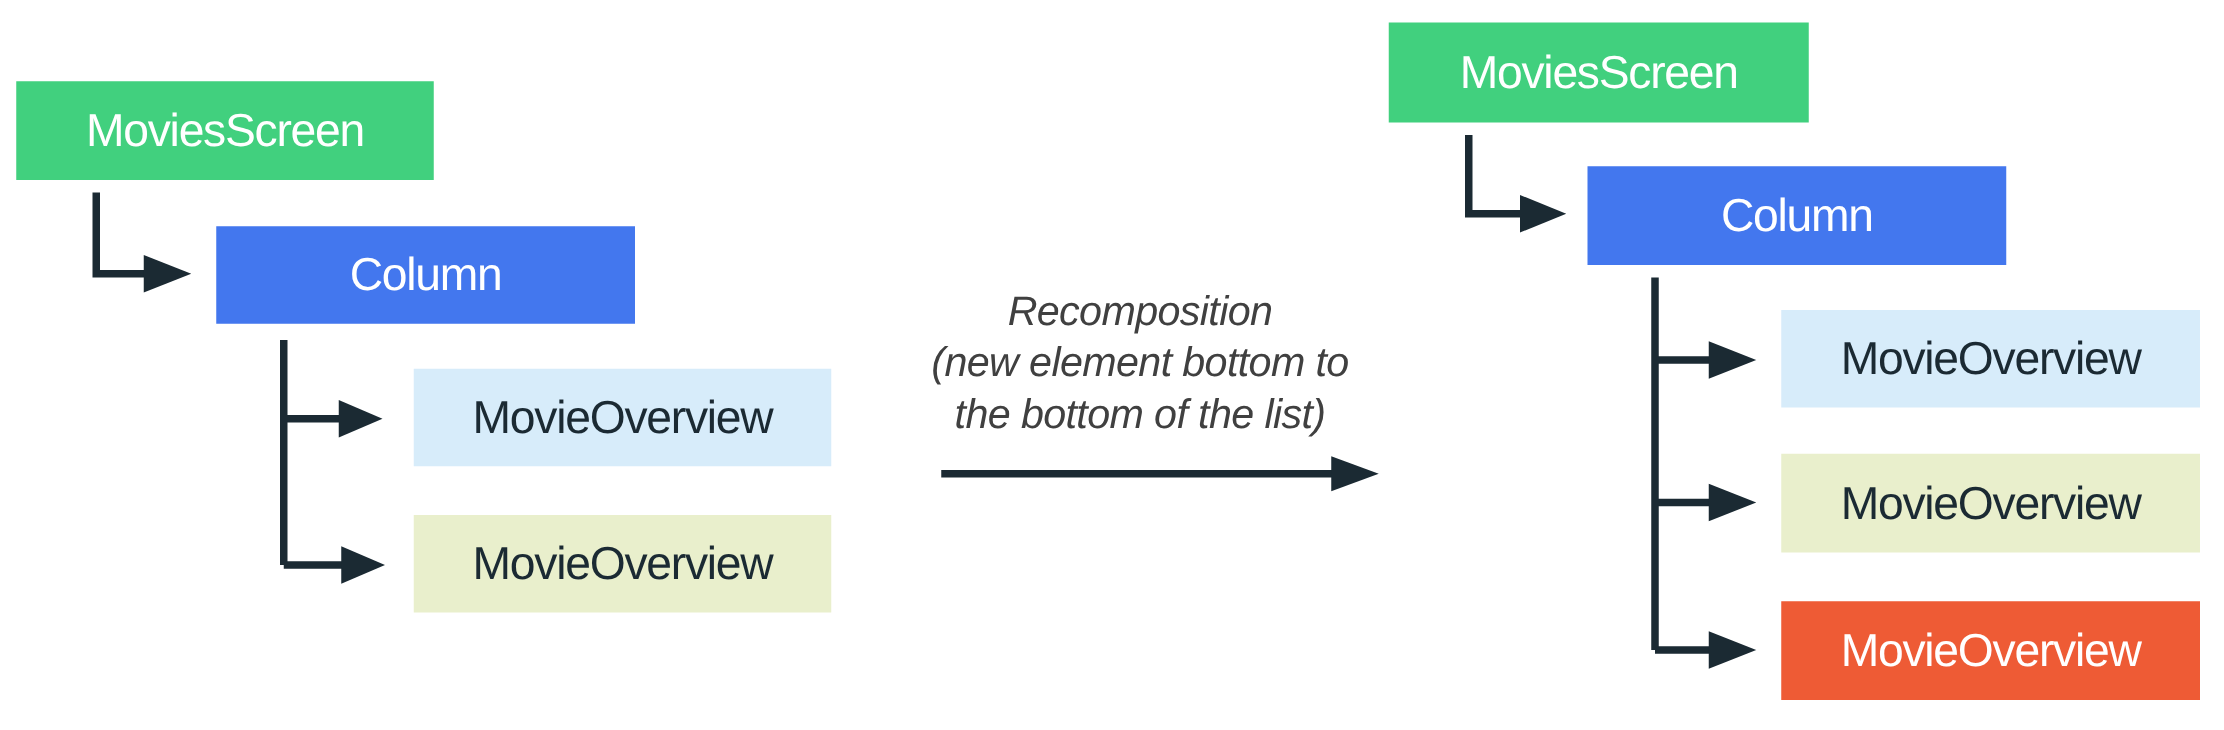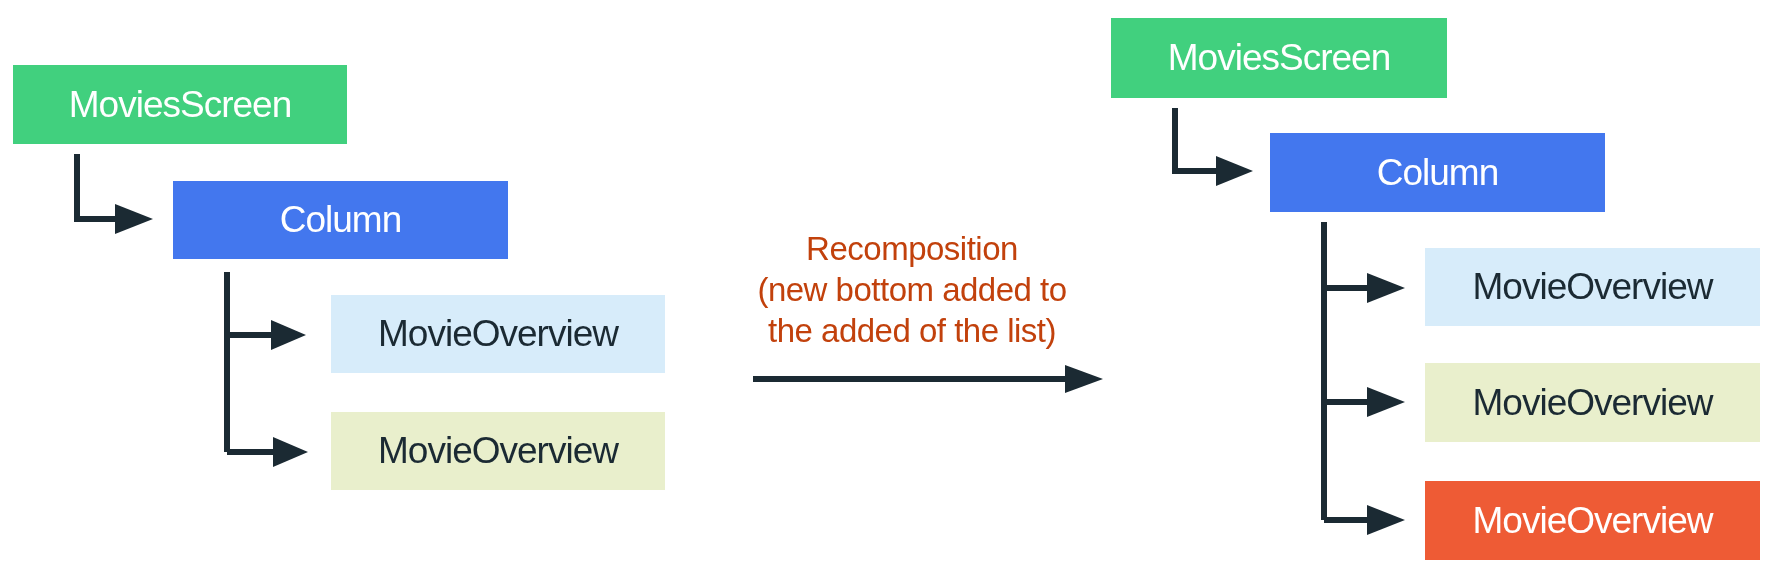--- a/index.html
+++ b/index.html
@@ -79,24 +79,24 @@
       <polygon points="1405,402 1367,387 1367,417" fill="currentColor"></polygon>
       <polygon points="1405,520 1367,505 1367,535" fill="currentColor"></polygon>
     </g>
   </svg>
 
   <div class="node" style="left: 13px; top: 65px; width: 334px; height: 79px; background-color: rgb(65, 208, 126); color: rgb(255, 255, 255);">MoviesScreen</div>
   <div class="node" style="left: 173px; top: 181px; width: 335px; height: 78px; background-color: rgb(67, 119, 238); color: rgb(255, 255, 255);">Column</div>
   <div class="node" style="left: 331px; top: 295px; width: 334px; height: 78px; background-color: rgb(215, 236, 250); color: rgb(27, 42, 51);">MovieOverview</div>
   <div class="node" style="left: 331px; top: 412px; width: 334px; height: 78px; background-color: rgb(233, 239, 204); color: rgb(27, 42, 51);">MovieOverview</div>
 
-  <div class="caption" style="color: #c2410c;">
+  <div class="caption" style="color: #404040; font-style: italic;">
     <div>Recomposition</div>
-    <div>(new bottom added to</div>
-    <div>the added of the list)</div>
+    <div>(new element bottom to</div>
+    <div>the bottom of the list)</div>
   </div>
 
   <div class="node" style="left: 1111px; top: 18px; width: 336px; height: 80px; background-color: rgb(65, 208, 126); color: rgb(255, 255, 255);">MoviesScreen</div>
   <div class="node" style="left: 1270px; top: 133px; width: 335px; height: 79px; background-color: rgb(67, 119, 238); color: rgb(255, 255, 255);">Column</div>
   <div class="node" style="left: 1425px; top: 248px; width: 335px; height: 78px; background-color: rgb(215, 236, 250); color: rgb(27, 42, 51);">MovieOverview</div>
   <div class="node" style="left: 1425px; top: 363px; width: 335px; height: 79px; background-color: rgb(233, 239, 204); color: rgb(27, 42, 51);">MovieOverview</div>
   <div class="node" style="left: 1425px; top: 481px; width: 335px; height: 79px; background-color: rgb(238, 91, 53); color: rgb(255, 255, 255);">MovieOverview</div>
 
 </div>
 

